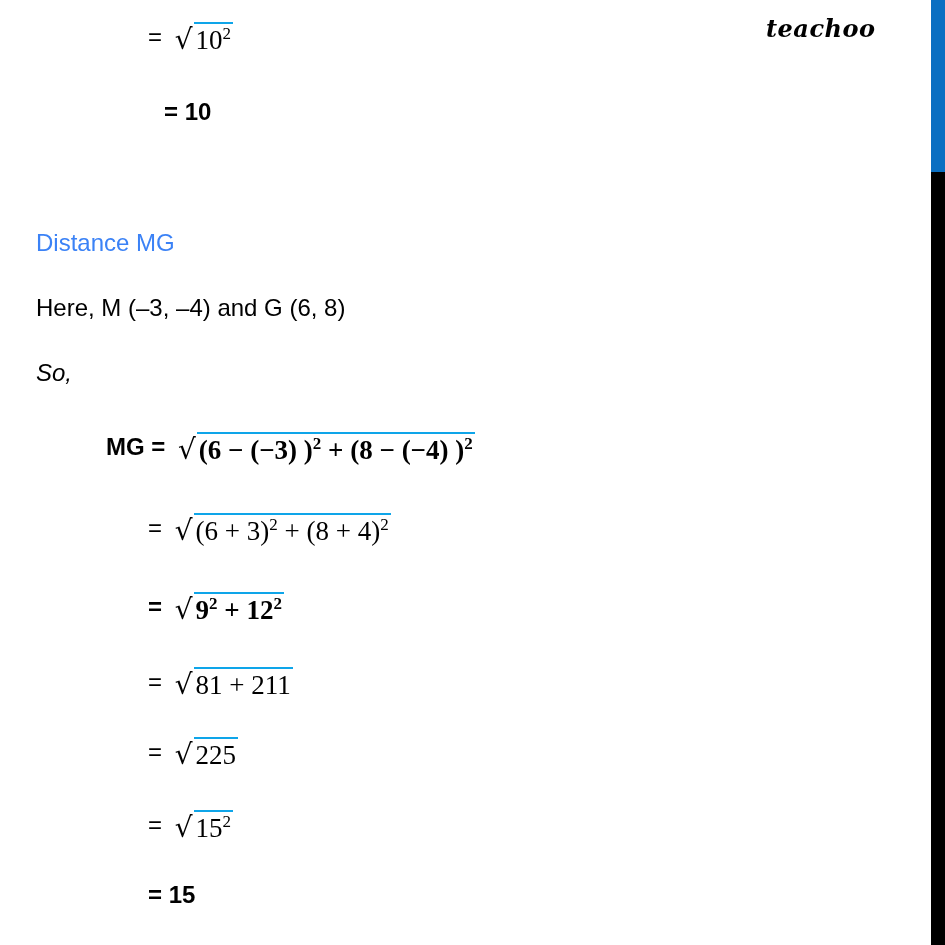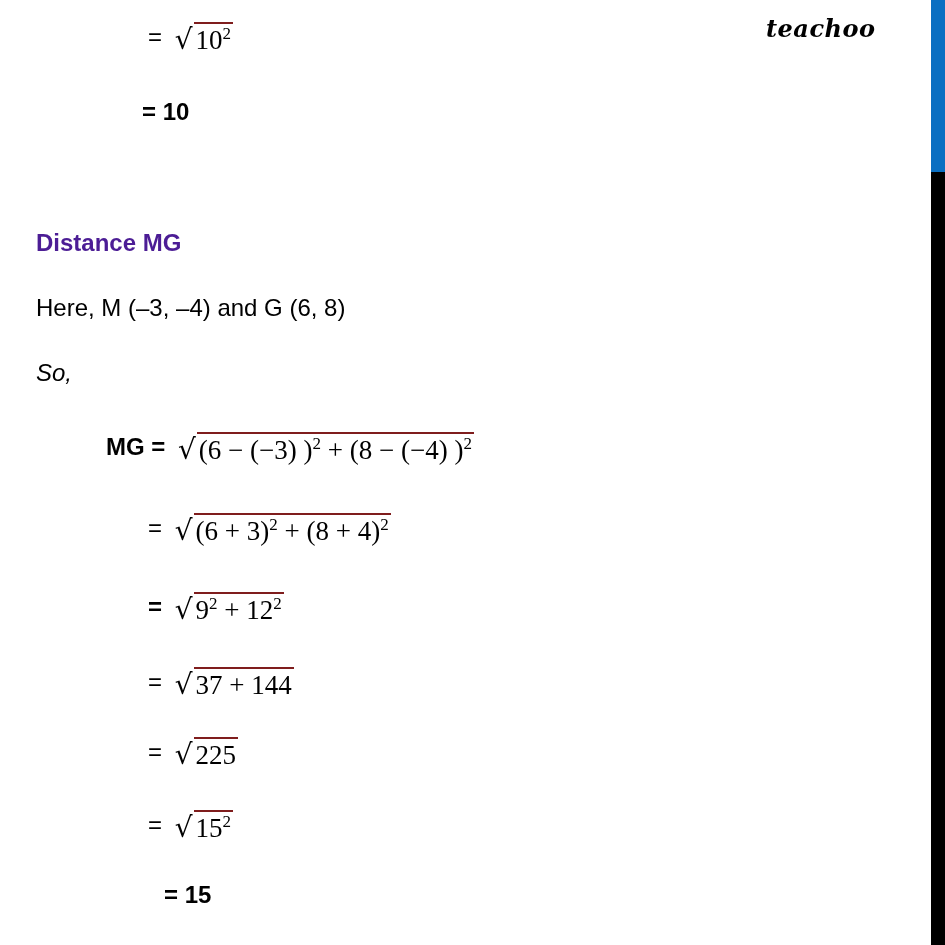--- a/index.html
+++ b/index.html
@@ -10,46 +10,46 @@
     }
     .sidebar-bar { position: absolute; left: 931px; top: 0; width: 14px; height: 945px; background: #000; }
     .sidebar-bar .thumb { position: absolute; left: 0; top: 0; width: 14px; height: 172px; background: #0a6fc2; }
     .logo {
       position: absolute; left: 766px; top: 14px;
       font-family: "DejaVu Serif", serif; font-style: italic; font-weight: bold;
       font-size: 24px; letter-spacing: 0.5px; color: #000;
     }
     .line { position: absolute; font-size: 24px; line-height: 30px; white-space: nowrap; }
     .bold { font-weight: bold; }
-    .heading { color: #4c1d95; font-weight: bold; }
+    .heading { color: #3b82f6; font-weight: normal; }
     .sqrt { display: inline-flex; align-items: flex-end; vertical-align: middle; }
     .radical { font-family: "DejaVu Sans", sans-serif; font-size: 28px; line-height: 30px; margin-right: 1px; }
-    .radicand { border-top: 2px solid #7f1d1d; padding: 1px 2px 0 2px; font-family: "Liberation Serif", serif; font-size: 27px; line-height: 30px; }
-    .radicand.bold { font-weight: normal; }
+    .radicand { border-top: 2px solid #0ea5e9; padding: 1px 2px 0 2px; font-family: "Liberation Serif", serif; font-size: 27px; line-height: 30px; }
+    .radicand.bold { font-weight: bold; }
     sup { font-size: 17px; vertical-align: 10px; line-height: 0; }
     .eq { margin-right: 6px; }
   </style>
 </head>
 <body>
 
 <div class="sidebar-bar">
   <div class="thumb"></div>
 </div>
 
 <div class="logo">teachoo</div>
 
 <div class="line" style="left:148px; top:22px;">
   <span class="eq">=</span>
   <span class="sqrt">
     <span class="radical">√</span>
     <span class="radicand"><span>10</span><sup>2</sup></span>
   </span>
 </div>
 
-<div class="line bold" style="left:142px; top:97px;">= 10</div>
+<div class="line bold" style="left:164px; top:97px;">= 10</div>
 
 <div class="line heading" style="left:36px; top:228px;">Distance MG</div>
 
 <div class="line" style="left:36px; top:293px;text-align:right;">Here, M (–3, –4) and G (6, 8)</div>
 
 <div class="line" style="left:36px; top:358px;font-style:italic;">So,</div>
 
 <div class="line" style="left:106px; top:432px;text-align:right;">
   <span class="bold eq">MG =</span>
   <span class="sqrt">
@@ -71,33 +71,33 @@
   <span class="sqrt">
     <span class="radical">√</span>
     <span class="radicand bold"><span>9</span><sup>2</sup><span> + </span><span>12</span><sup>2</sup></span>
   </span>
 </div>
 
 <div class="line" style="left:148px; top:667px;">
   <span class="eq">=</span>
   <span class="sqrt">
     <span class="radical">√</span>
-    <span class="radicand">37 + 144</span>
+    <span class="radicand">81 + 211</span>
   </span>
 </div>
 
 <div class="line" style="left:148px; top:737px;">
   <span class="eq">=</span>
   <span class="sqrt">
     <span class="radical">√</span>
     <span class="radicand">225</span>
   </span>
 </div>
 
 <div class="line" style="left:148px; top:810px;">
   <span class="eq">=</span>
   <span class="sqrt">
     <span class="radical">√</span>
     <span class="radicand"><span>15</span><sup>2</sup></span>
   </span>
 </div>
 
-<div class="line bold" style="left:148px; top:880px;margin-left:16px;">= 15</div>
+<div class="line bold" style="left:148px; top:880px;">= 15</div>
 
 </body></html>

